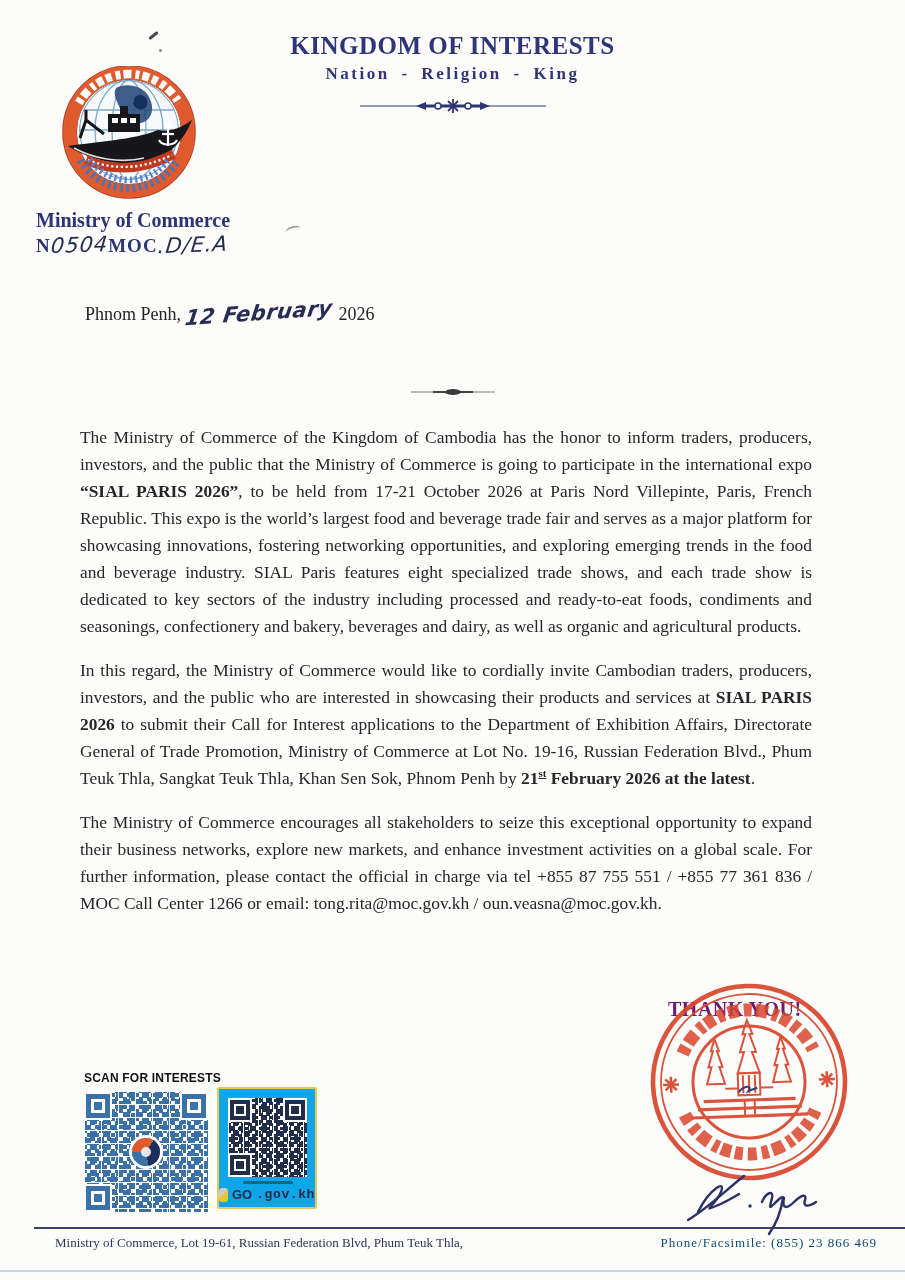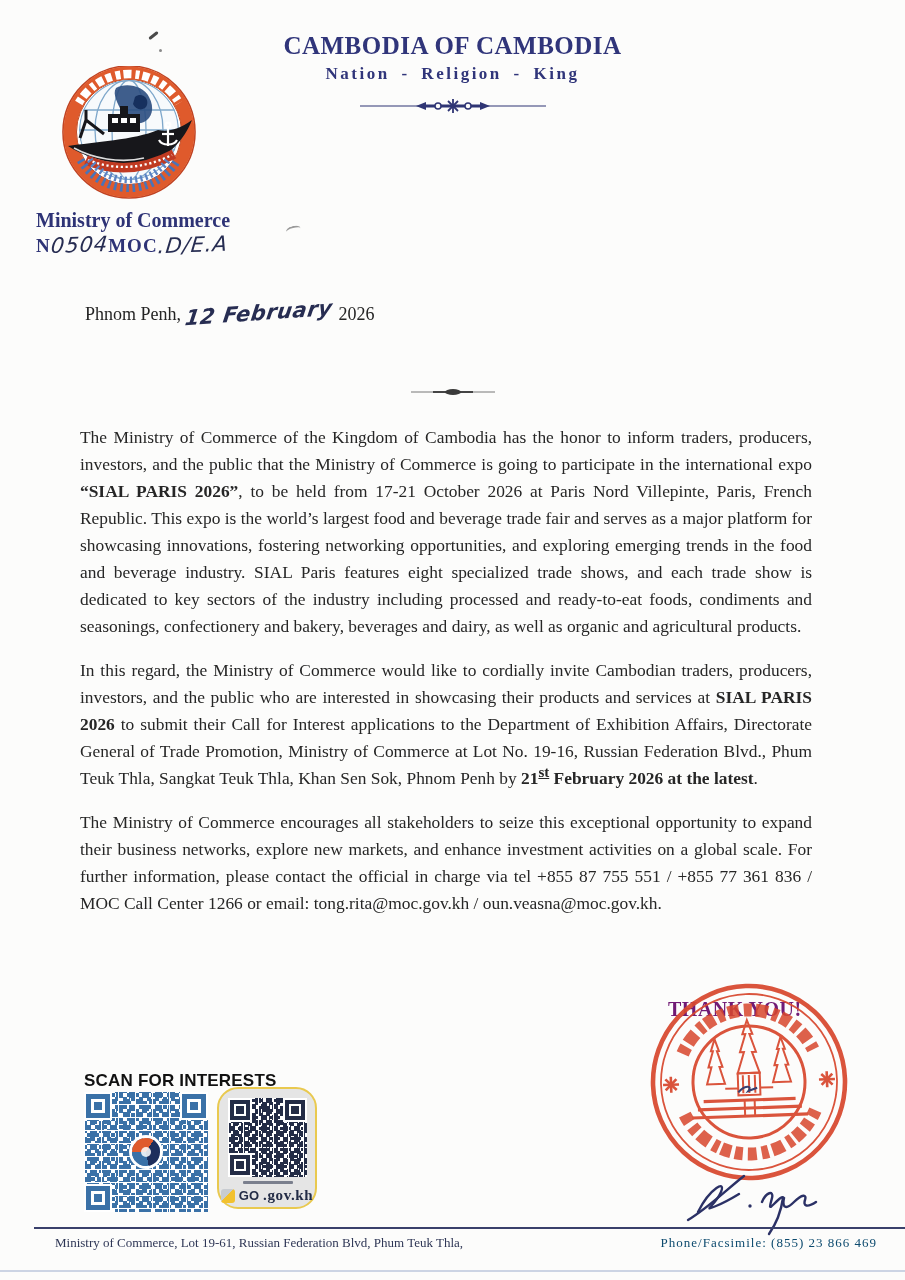--- a/index.html
+++ b/index.html
@@ -27,80 +27,80 @@
            margin:0 6px 0 4px;letter-spacing:.5px;}
   .announce{position:absolute;top:350px;left:0;width:100%;text-align:center;
             font-size:21px;font-weight:bold;color:#1b1b1b;letter-spacing:1.5px;}
   .orn2{position:absolute;top:386px;left:50%;transform:translateX(-50%);}
 
   
   .body-text{position:absolute;left:80px;top:424px;width:748px;font-size:17.4px;line-height:27px;
              text-align:justify;color:#262626;}
   .body-text p{margin:0 16px 17px 0;}
   .b{font-weight:bold;}
-  sup{font-size:15px;vertical-align:super;line-height:0;text-decoration:underline;}
+  sup{font-size:11px;vertical-align:super;line-height:0;text-decoration:underline;}
 
   
   .thankyou{position:absolute;left:668px;top:951px;font-size:20px;font-weight:bold;color:#701a75;letter-spacing:.5px;margin-top:47px;}
   .stamp{position:absolute;left:646px;top:976px;opacity:.93;transform:rotate(-2deg);}
 
   
   .scan-label{position:absolute;left:84px;top:1071px;font-family:"Liberation Sans",sans-serif;
-              font-size:17px;font-weight:bold;color:#111;letter-spacing:.2px;}
+              font-size:12px;font-weight:bold;color:#111;letter-spacing:.2px;}
   .qr-blue{position:absolute;left:84px;top:1092px;width:124px;height:120px;background-color:#fff;
     background-image:
       repeating-linear-gradient(90deg,#fff 0 1px,rgba(255,255,255,0) 1px 17px),
       repeating-linear-gradient(0deg,#fff 0 1px,rgba(255,255,255,0) 1px 13px),
       repeating-conic-gradient(#3a71a7 0% 25%,rgba(255,255,255,0) 25% 50%),
       repeating-conic-gradient(#3a71a7 0% 25%,rgba(255,255,255,0) 25% 50%);
     background-size:17px 17px,13px 13px,13px 13px,8px 8px;
     background-position:0 0,0 0,0 0,3px 5px;}
   .finder{position:absolute;width:24px;height:24px;border:5px solid #3a71a7;background:#fff;box-sizing:border-box;box-shadow:0 0 0 2px #fff;}
   .finder::after{content:"";position:absolute;inset:3px;background:#3a71a7;}
   .f-tl{left:2px;top:2px;} .f-tr{right:2px;top:2px;} .f-bl{left:2px;bottom:2px;}
   .qr-blue-logo{position:absolute;left:50%;top:50%;width:28px;height:28px;margin:-14px 0 0 -14px;border-radius:50%;
       box-shadow:0 0 0 3px #fff;background:conic-gradient(from -90deg,#df5a2c 0 34%,#1d2e5c 34% 72%,#3a71a7 72% 100%);}
   .qr-blue-logo::after{content:"";position:absolute;inset:9px;border-radius:50%;background:#fff;opacity:.85;}
 
-  .qr-go{position:absolute;left:217px;top:1087px;width:100px;height:122px;background:#e5e5e5;
-         border:2.5px solid #e9c94f;border-radius:21px;box-sizing:border-box;}
+  .qr-go{position:absolute;left:217px;top:1087px;width:100px;height:122px;background:#0ea5e9;
+         border:2.5px solid #e9c94f;border-radius:2px;box-sizing:border-box;}
   .qr-go-code{position:absolute;left:9px;top:9px;width:79px;height:79px;background-color:#fff;
     background-image:
       repeating-linear-gradient(90deg,#fff 0 1px,rgba(255,255,255,0) 1px 15px),
       repeating-conic-gradient(#232c46 0% 25%,rgba(255,255,255,0) 25% 50%),
       repeating-conic-gradient(#232c46 0% 25%,rgba(255,255,255,0) 25% 50%);
     background-size:15px 15px,11px 11px,7px 7px;
     background-position:0 0,0 0,3px 4px;}
   .finder2{position:absolute;width:20px;height:20px;border:4px solid #232c46;background:#fff;box-sizing:border-box;box-shadow:0 0 0 2px #fff;}
   .finder2::after{content:"";position:absolute;inset:2px;background:#232c46;}
   .micro-caption{position:absolute;left:24px;top:92px;width:50px;height:3px;background:#232c46;opacity:.55;border-radius:1px;}
   .go-row{position:absolute;left:0;top:98px;width:100%;display:flex;align-items:center;justify-content:center;gap:4px;}
   .go-icon{width:14px;height:14px;border-radius:3px;background:linear-gradient(135deg,#c8ccd1 0 45%,#f2c12e 45% 100%);}
   .go-bold{font-family:"Liberation Sans",sans-serif;font-weight:bold;font-size:13px;color:#232c46;}
-  .go-rest{font-family:Liberation Serif, serif;font-weight:bold;font-size:15px;color:#232c46;letter-spacing:.6px;}
+  .go-rest{font-family:Liberation Mono, monospace;font-weight:bold;font-size:13px;color:#232c46;letter-spacing:.6px;}
 
   
   .signature{position:absolute;left:676px;top:1166px;}
   .footer-rule{position:absolute;left:34px;top:1227px;width:871px;height:2px;background:#39406b;}
   .footer-addr1{position:absolute;left:55px;top:1235px;font-size:13px;color:#2e3655;}
   .footer-addr2{position:absolute;left:55px;top:1259px;font-size:13px;color:#2e3655;}
   .footer-phone{position:absolute;right:28px;top:1235px;font-size:13px;color:#0c4a6e;letter-spacing:1px;}
   .bottom-line{position:absolute;left:0;top:1270px;width:100%;height:2px;background:#ccd4e4;}
 
   
   .mark1{position:absolute;left:148px;top:34px;width:11px;height:3px;background:#4a4a4a;border-radius:2px;transform:rotate(-38deg);}
   .dot1{position:absolute;left:159px;top:49px;width:3px;height:3px;border-radius:50%;background:#8a8a8a;}
   .mark2{position:absolute;left:286px;top:226px;width:15px;height:6px;border-top:2px solid #9a9a9a;border-radius:50%;transform:rotate(-14deg);}
 </style>
 </head>
 <body>
 
 <div class="page">
 
-  <div class="kingdom">CAMBODIA OF CAMBODIA</div>
+  <div class="kingdom">KINGDOM OF INTERESTS</div>
   <div class="motto">Nation - Religion - King</div>
   <svg class="orn1" width="190" height="16" viewBox="0 0 190 16">
     <line x1="2" y1="8" x2="188" y2="8" stroke="#2f3574" stroke-width="1.2"></line>
     <line x1="66" y1="8" x2="124" y2="8" stroke="#2f3574" stroke-width="3"></line>
     <polygon points="58,8 68,4 68,12" fill="#2f3574"></polygon>
     <polygon points="132,8 122,4 122,12" fill="#2f3574"></polygon>
     <circle cx="80" cy="8" r="3" fill="#fcfcfb" stroke="#2f3574" stroke-width="1.5"></circle>
     <circle cx="110" cy="8" r="3" fill="#fcfcfb" stroke="#2f3574" stroke-width="1.5"></circle>
     <g stroke="#2f3574" stroke-width="1.8">
       <line x1="95" y1="1" x2="95" y2="15"></line>

